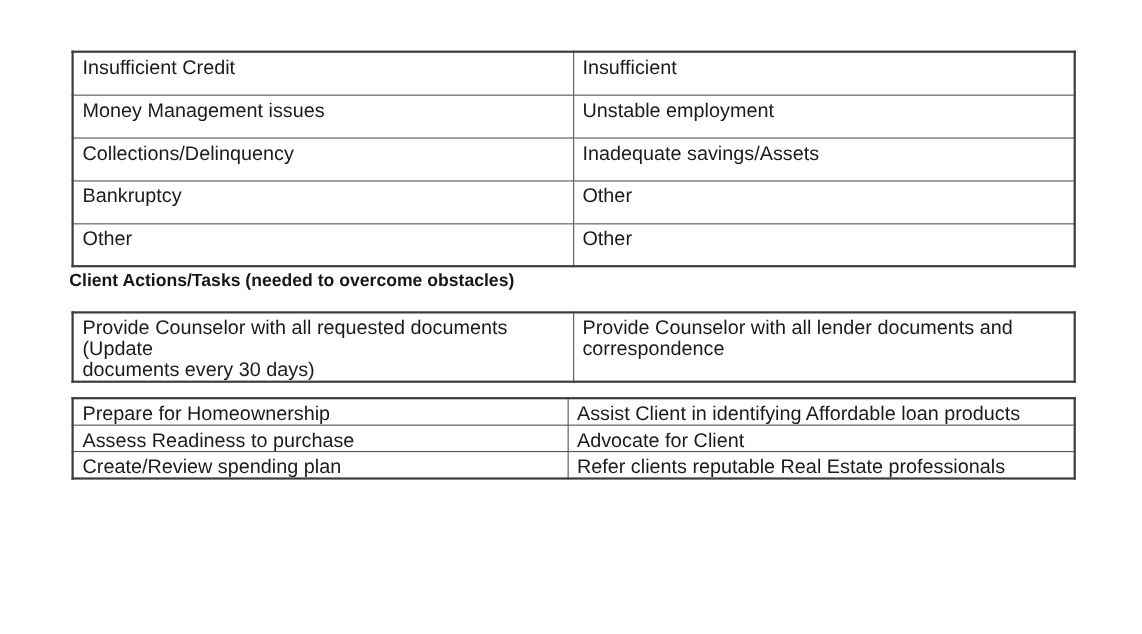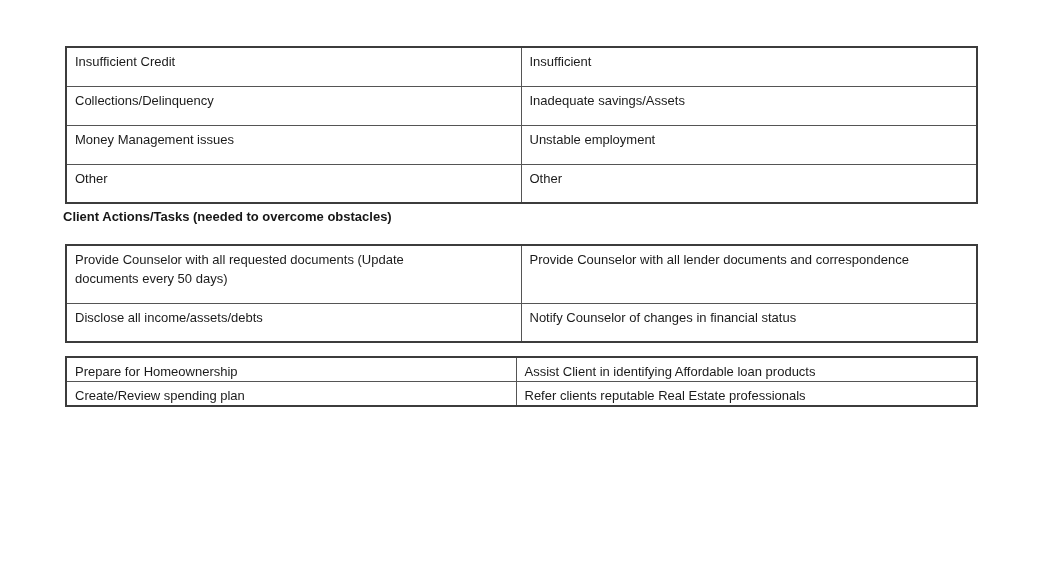--- a/index.html
+++ b/index.html
@@ -16,21 +16,21 @@
     border-collapse: collapse;
     table-layout: fixed;
     margin-left: 65px;
     width: 913px;
     border: 2px solid #3c3c3c;
   }
   table.doc-table td {
     border: 1px solid #555555;
     vertical-align: top;
     padding: 4px 9px 0 8px;
-    font-size: 13px;
+    font-size: 18px;
     line-height: 19px;
     white-space: pre-line;
     overflow: hidden;
   }
   
   .t1 { margin-top: 46px; }
   .t1 tr { height: 39px; }
   .t1 col.c1 { width: 455px; }
   
   .t2 { margin-top: 19px; }
@@ -39,21 +39,21 @@
   .t2 col.c1 { width: 455px; }
   
   .t3 { margin-top: 13px; }
   .t3 tr { height: 21px; }
   .t3 tr.first { height: 22px; }
   .t3 td { padding: 1px 9px 0 8px; line-height: 17px; }
   .t3 col.c1 { width: 450px; }
   
   .section-heading {
     margin: 4px 0 0 63px;
-    font-size: 13px;
+    font-size: 16px;
     font-weight: bold;
     line-height: 17px;
     color: #161616;
   }
 </style>
 </head>
 <body>
 
 <div class="doc">
 
@@ -61,65 +61,69 @@
     <colgroup>
         <col class="c1">
         <col class="c2">
       </colgroup>
     <tbody>
       <tr>
         <td>Insufficient Credit</td>
         <td>Insufficient</td>
       </tr>
       <tr>
+        <td>Money Management issues</td>
+        <td>Unstable employment</td>
+      </tr>
+      <tr>
         <td>Collections/Delinquency</td>
         <td>Inadequate savings/Assets</td>
       </tr>
       <tr>
-        <td>Money Management issues</td>
-        <td>Unstable employment</td>
+        <td>Bankruptcy</td>
+        <td>Other</td>
       </tr>
       <tr>
         <td>Other</td>
         <td>Other</td>
       </tr>
     </tbody>
   </table>
 
   <div class="section-heading">Client Actions/Tasks (needed to overcome obstacles)</div>
 
   <table class="doc-table t2">
     <colgroup>
         <col class="c1">
         <col class="c2">
       </colgroup>
     <tbody>
       <tr class="tall">
         <td>Provide Counselor with all requested documents (Update
-documents every 50 days)</td>
+documents every 30 days)</td>
         <td>Provide Counselor with all lender documents and correspondence</td>
-      </tr>
-      <tr>
-        <td>Disclose all income/assets/debts</td>
-        <td>Notify Counselor of changes in financial status</td>
       </tr>
     </tbody>
   </table>
 
 
   <table class="doc-table t3">
     <colgroup>
         <col class="c1">
         <col class="c2">
       </colgroup>
     <tbody>
       <tr class="first">
         <td>Prepare for Homeownership</td>
         <td>Assist Client in identifying Affordable loan products</td>
       </tr>
       <tr>
+        <td>Assess Readiness to purchase</td>
+        <td>Advocate for Client</td>
+      </tr>
+      <tr>
         <td>Create/Review spending plan</td>
         <td>Refer clients reputable Real Estate professionals</td>
       </tr>
     </tbody>
   </table>
 
 </div>
 
 </body></html>

